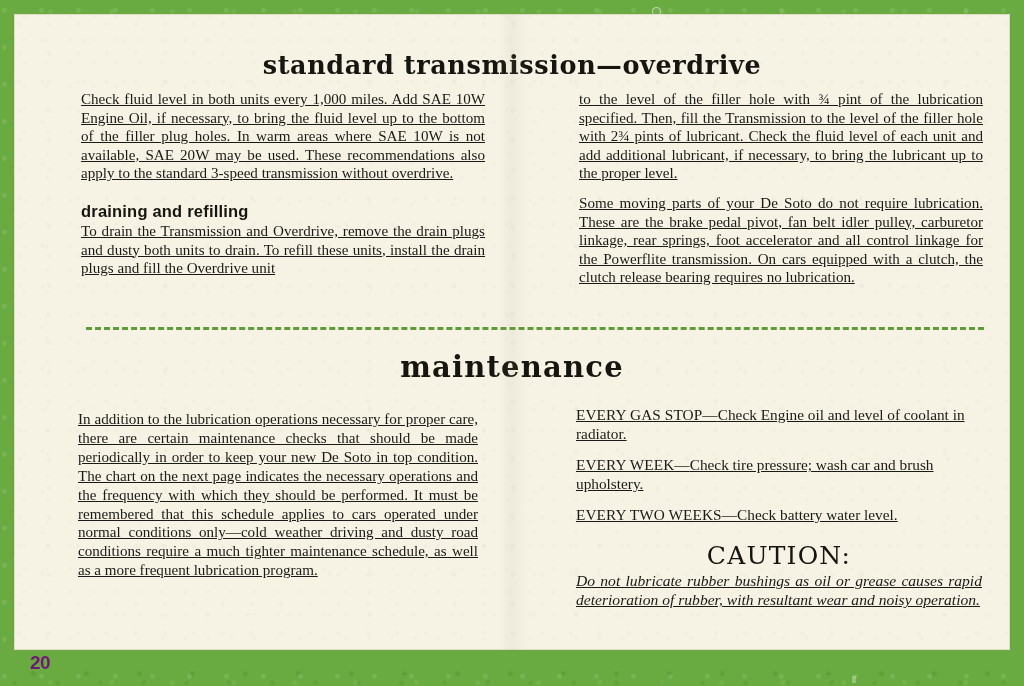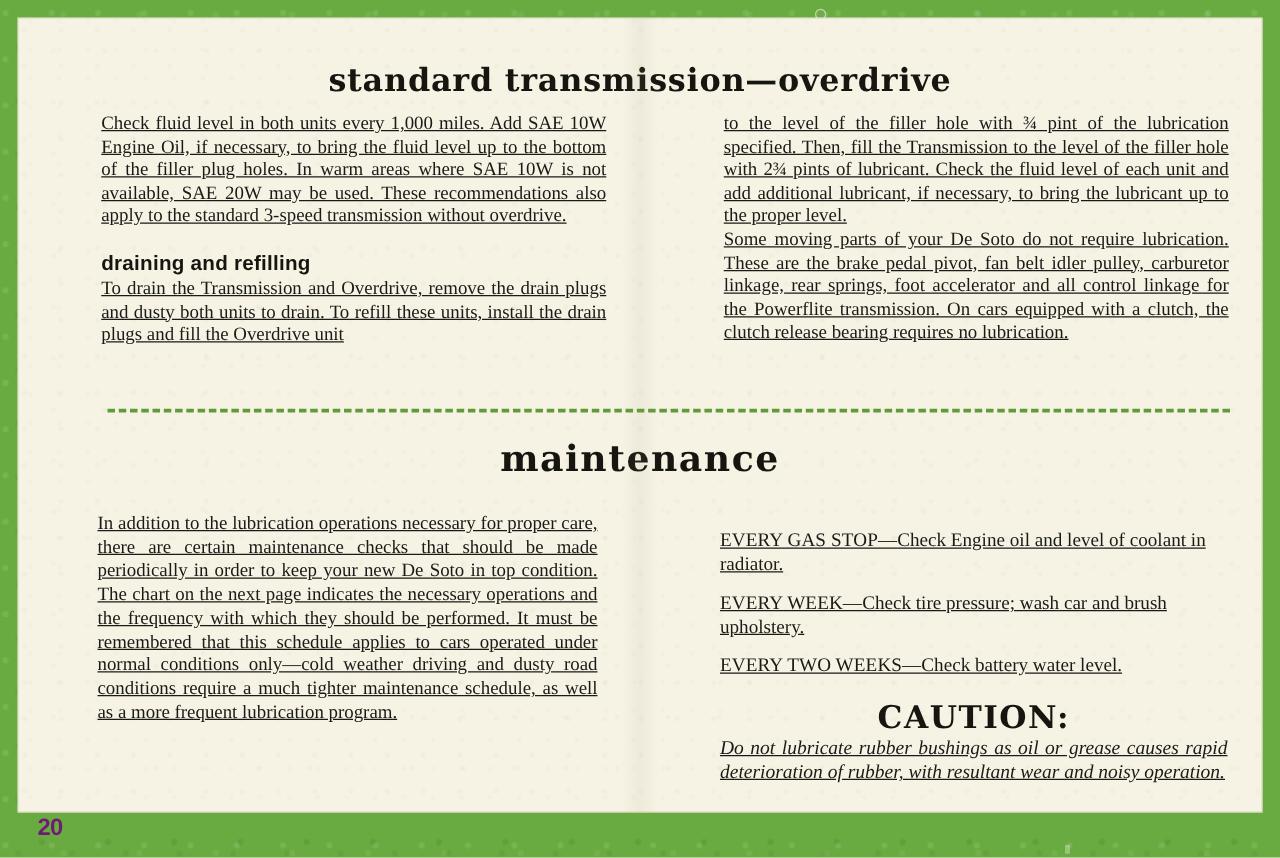--- a/index.html
+++ b/index.html
@@ -118,26 +118,26 @@
 
   
   .col {
     position: absolute;
     font-size: 15.1px;
     line-height: 18.6px;
     color: #1a1a16;
     text-align: justify;
   }
   .col p { margin: 0; text-decoration: underline; }
-  .col p + p { margin-top: 0; }
+  .col p + p { margin-top: 11px; }
 
   #col-left-top   { left: 67px;  top: 76px;  width: 404px; }
   #col-right-top  { left: 565px; top: 76px;  width: 404px; }
   #col-left-bot   { left: 64px;  top: 396px; width: 400px; }
-  #col-right-bot  { left: 562px; top: 410px; width: 406px; }
+  #col-right-bot  { left: 562px; top: 392px; width: 406px; }
 
   #col-left-bot { line-height: 18.9px; }
 
   .sub-heading {
     font-family: Liberation Sans, sans-serif;
     font-weight: bold;
     font-size: 16.5px;
     line-height: 20px;
     letter-spacing: 0.2px;
     margin: 0 0 1px 0;
@@ -156,21 +156,21 @@
   .maint-item + .maint-item { margin-top: 13px; }
   .maint-term { letter-spacing: 0.1px; }
 
   
   .caution-wrap {
     margin-top: 22px;
   }
   .caution-title {
     text-align: center;
     font-family: "DejaVu Serif", "Liberation Serif", serif;
-    font-weight: bold;
+    font-weight: normal;
     font-size: 25px;
     letter-spacing: 1.2px;
     color: #16150f;
     margin: 0 0 5px 0;
   }
   .caution-body {
     font-style: italic;
     font-size: 15.6px;
     line-height: 19.6px;
     text-align: justify;

